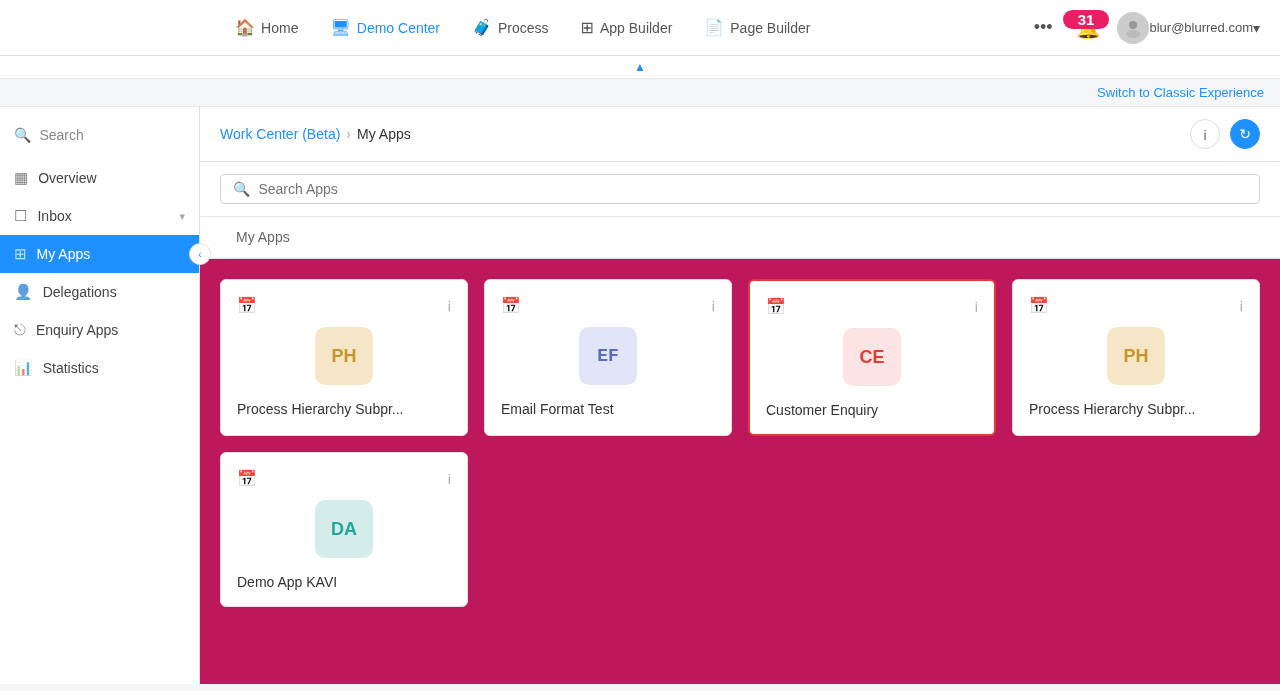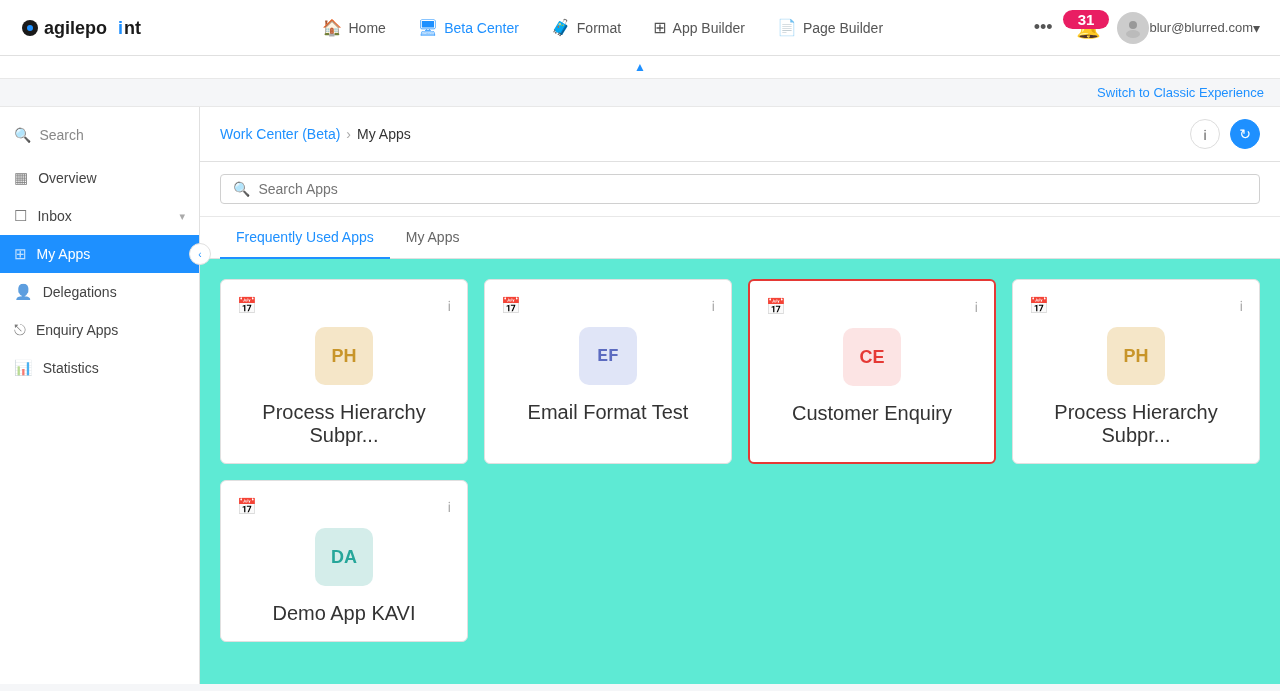--- a/index.html
+++ b/index.html
@@ -169,21 +169,21 @@
       font-size: 10px;
       color: #1e90ff;
       z-index: 5;
     }
 
     
     .content {
       flex: 1;
       padding: 0;
       overflow-y: auto;
-      background: #5eead4;
+      background: #be185d;
     }
     .content-header {
       background: #fff;
       padding: 12px 20px;
       display: flex;
       align-items: center;
       justify-content: space-between;
       border-bottom: 1px solid #e0e0e0;
     }
     .breadcrumb {
@@ -300,55 +300,45 @@
       height: 58px;
       border-radius: 10px;
       display: flex;
       align-items: center;
       justify-content: center;
       font-size: 18px;
       font-weight: 600;
       margin: 8px auto 16px;
     }
     .app-name {
-      text-align: center;
-      font-size: 20px;
+      font-size: 14px;
       color: #333;
       font-weight: 500;
     }
 
     
     .logo-svg { display: flex; align-items: center; }
   </style>
 </head>
 <body>
 
 <nav class="top-nav">
-  <div class="logo logo-svg">
-    <svg width="130" height="32" viewBox="0 0 130 32" fill="none" xmlns="http://www.w3.org/2000/svg">
-      <circle cx="10" cy="16" r="8" fill="#1a1a1a"></circle>
-      <circle cx="10" cy="16" r="3" fill="#1e90ff"></circle>
-      <text x="24" y="22" font-family="Arial" font-size="18" font-weight="700" fill="#1a1a1a">agilepo</text>
-      <text x="98" y="22" font-family="Arial" font-size="18" font-weight="700" fill="#1e90ff">i</text>
-      <text x="104" y="22" font-family="Arial" font-size="18" font-weight="700" fill="#1a1a1a">nt</text>
-    </svg>
-  </div>
 
   <div class="nav-items">
     <a class="nav-item">
       <span class="nav-icon">🏠</span>
       <span>Home</span>
     </a>
     <a class="nav-item active">
       <span class="nav-icon">🖥</span>
-      <span>Beta Center</span>
+      <span>Demo Center</span>
     </a>
     <a class="nav-item">
       <span class="nav-icon">🧳</span>
-      <span>Format</span>
+      <span>Process</span>
     </a>
     <a class="nav-item">
       <span class="nav-icon">⊞</span>
       <span>App Builder</span>
     </a>
     <a class="nav-item">
       <span class="nav-icon">📄</span>
       <span>Page Builder</span>
     </a>
   </div>
@@ -434,21 +424,20 @@
     </div>
 
     <div class="search-bar-wrapper">
       <div class="search-bar">
         <span class="search-icon">🔍</span>
         <input type="text" placeholder="Search Apps" style="">
       </div>
     </div>
 
     <div class="tabs-bar">
-      <div class="tab active">Frequently Used Apps</div>
       <div class="tab">My Apps</div>
     </div>
 
     <div class="apps-grid" id="apps-grid">
     <div class="app-card">
       <div class="app-card-top">
         <span class="app-card-icon-small">📅</span>
         <span class="app-card-info">ℹ</span>
       </div>
       <div class="app-avatar" style="background:#f5e6c8; color:#c8952a;">PH</div>

